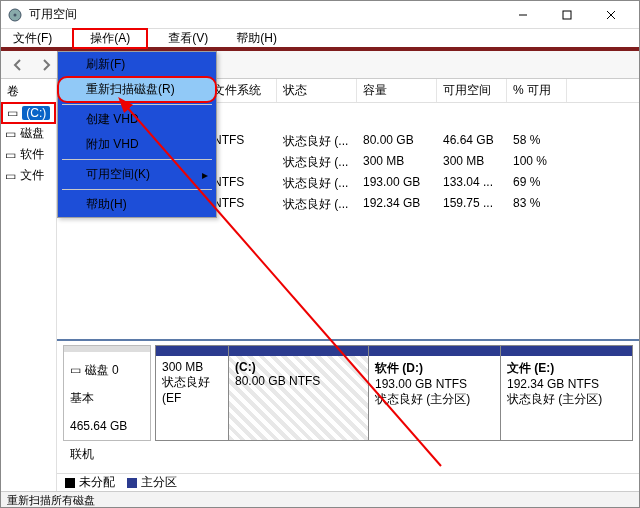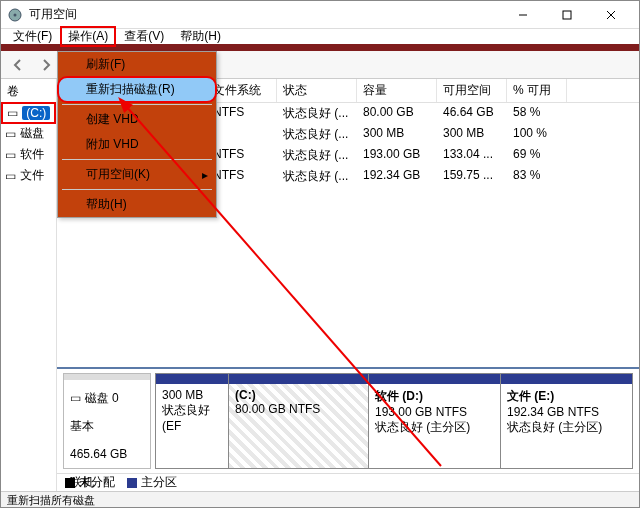--- a/index.html
+++ b/index.html
@@ -3,42 +3,42 @@
 <meta charset="utf-8">
 <style>
   * { box-sizing: border-box; font-family: "Microsoft YaHei", "Segoe UI", sans-serif; font-size: 12px; }
   body { margin: 0; width: 640px; height: 508px; background: #fff; position: relative; overflow: hidden; border: 1px solid #888; }
   .titlebar { height: 28px; display: flex; align-items: center; padding: 0 6px; border-bottom: 1px solid #ddd; }
   .titlebar .icon { width: 16px; height: 16px; margin-right: 6px; display: inline-block; }
   .titlebar .title { flex: 1; }
   .winbtns { display: flex; }
   .winbtn { width: 44px; height: 28px; display: flex; align-items: center; justify-content: center; }
   .winbtn svg { width: 10px; height: 10px; stroke: #000; stroke-width: 1; fill: none; }
-  .menubar { height: 22px; display: flex; align-items: center; padding: 0 4px; border-bottom: 7px solid #7f1d1d; gap: 0; }
+  .menubar { height: 22px; display: flex; align-items: center; padding: 0 4px; border-bottom: 4px solid #7f1d1d; gap: 12px; }
   .menuitem { padding: 2px 8px; }
-  .menuitem.hl { border: 2px solid #e00; padding: 0 6px; }
+  .menuitem.hl { border: 2px solid #e00; padding: 0 16px; }
   .toolbar { height: 28px; border-bottom: 1px solid #ccc; background: #f7f7f7; }
   .toolbar-inner { height: 100%; display: flex; align-items: center; gap: 6px; padding: 0 6px; }
   .tbtn { width: 22px; height: 22px; display: flex; align-items: center; justify-content: center; }
   .tbtn svg { width: 14px; height: 14px; }
   .sep { width: 1px; height: 18px; background: #ccc; }
-  .dropdown { position: absolute; left: 56px; top: 50px; width: 160px; background: #c2410c; border: 1px solid #a0a0a0; box-shadow: 2px 2px 4px rgba(0,0,0,.2); z-index: 10; }
+  .dropdown { position: absolute; left: 56px; top: 50px; width: 160px; background: #1d4ed8; border: 1px solid #a0a0a0; box-shadow: 2px 2px 4px rgba(0,0,0,.2); z-index: 10; }
   .dd-item { padding: 4px 10px 4px 28px; position: relative; }
   .dd-item.sel { background: #91c9f7; border-radius: 9px; }
   .dd-item.sel.boxed { outline: 2px solid #e00; outline-offset: -1px; }
   .dd-item .caret { position: absolute; right: 8px; top: 6px; }
   .dd-sep { height: 1px; background: #c8c8c8; margin: 2px 4px; }
   .content { display: flex; height: calc(100% - 28px - 22px - 28px - 16px); }
   .left-pane { width: 56px; border-right: 1px solid #e0e0e0; padding-top: 2px; }
   .left-header { padding: 2px 6px; border-bottom: 1px solid #e0e0e0; background: #fff; }
   .tree-row { display: flex; align-items: center; padding: 2px 4px; gap: 4px; }
   .tree-row .lbl { white-space: nowrap; }
   .c-sel { background: #0a64c8; color: #fff; padding: 0 4px; border-radius: 2px; }
   .tree-hl { border: 2px solid #e00; margin: -1px 0; }
-  .right-pane { flex: 1; display: flex; flex-direction: column; min-width: 0; }
+  .right-pane { flex: 1; display: flex; flex-direction: column; min-width: 0; gap: 28px; }
   .grid-header { display: flex; background: #fff; border-bottom: 1px solid #e0e0e0; }
   .gh { padding: 3px 6px; border-right: 1px solid #e5e5e5; overflow: hidden; white-space: nowrap; }
   .grid-body { flex: 1; overflow: hidden; }
   .grid-row { display: flex; }
   .gc { padding: 2px 6px; white-space: nowrap; overflow: hidden; }
   .c1 { width: 150px; } .c2 { width: 70px; } .c3 { width: 80px; } .c4 { width: 80px; } .c5 { width: 70px; } .c6 { width: 60px; }
   .diskmap { border-top: 2px solid #5b7aa8; display: flex; height: 106px; padding: 4px 6px; gap: 4px; }
   .disk-info { width: 88px; border: 1px solid #bbb; padding: 4px 6px; position: relative; background: #fff; }
   .disk-info::before { content: ""; display: block; position: absolute; left: 0; top: 0; right: 0; height: 6px; background: #ddd; }
   .disk-info .lines div { line-height: 16px; margin-top: 12px; }

